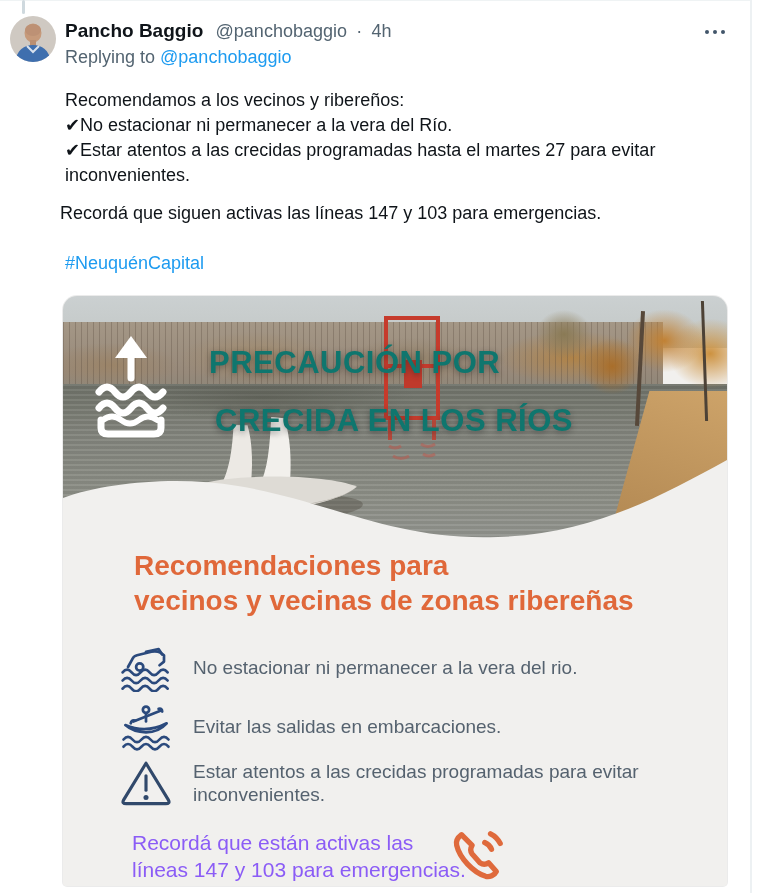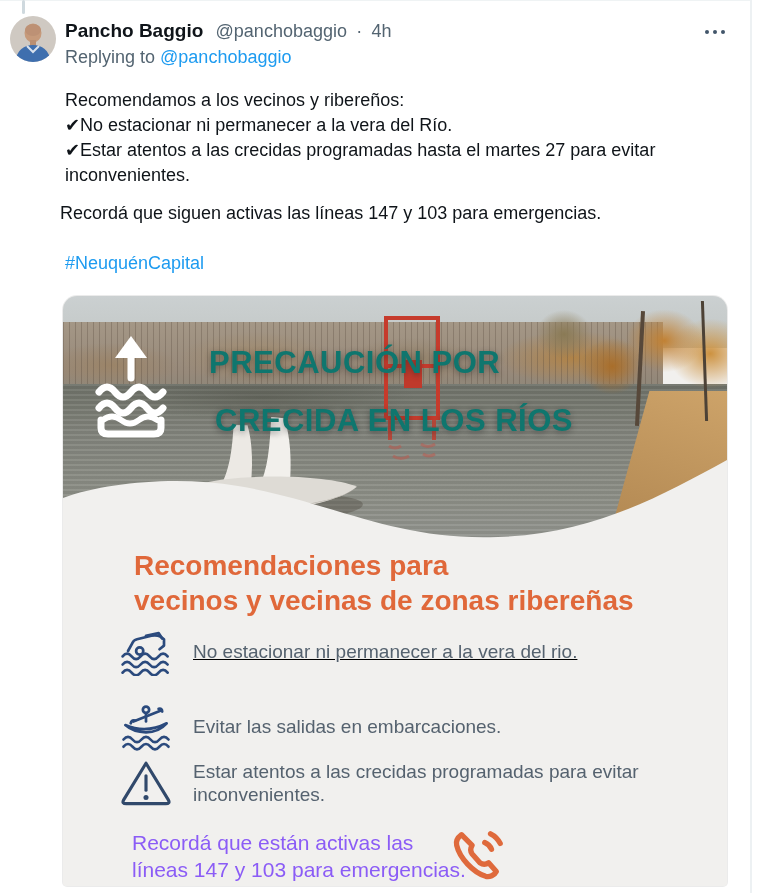--- a/index.html
+++ b/index.html
@@ -69,21 +69,21 @@
   .banner-t1{left:146px;top:49px;}
   .banner-t2{left:152px;top:107px;}
   .wave{position:absolute;left:0;top:140px;width:664px;height:110px;display:block;}
   .lower{position:absolute;left:0;top:250px;width:664px;height:340px;background:#f1f0ee;}
   .heading1,.heading2{position:absolute;left:55px;color:#e0683a;font-weight:700;font-size:28px;white-space:nowrap;margin-left:16px;}
   .heading1{top:4px;}
   .heading2{top:39px;}
   .item{position:absolute;left:56px;display:flex;align-items:center;gap:20px;width:575px;}
   .item-icon{width:54px;height:50px;flex:0 0 54px;display:flex;align-items:center;justify-content:center;}
   .item-text{font-size:19px;color:#55626f;line-height:23px;}
-  .item1{top:80px;text-decoration:underline;}
+  .item1{top:96px;}
   .item2{top:155px;}
   .item3{top:212px;}
   .note{position:absolute;left:69px;top:283px;font-size:21px;line-height:27px;font-weight:400;color:#8b5cf6;}
   .phone{position:absolute;left:385px;top:281px;}
 </style>
 </head>
 <body>
 
 <div class="hairline-top"></div>
 <div class="col-border"></div>

